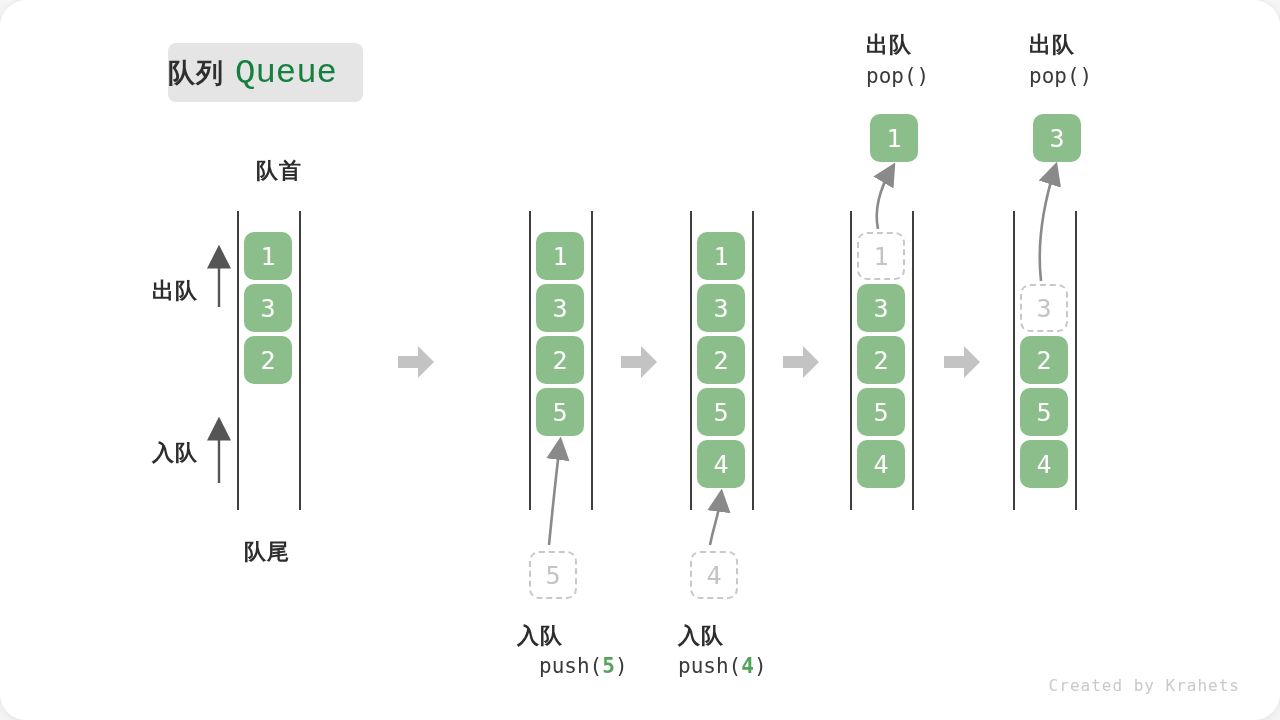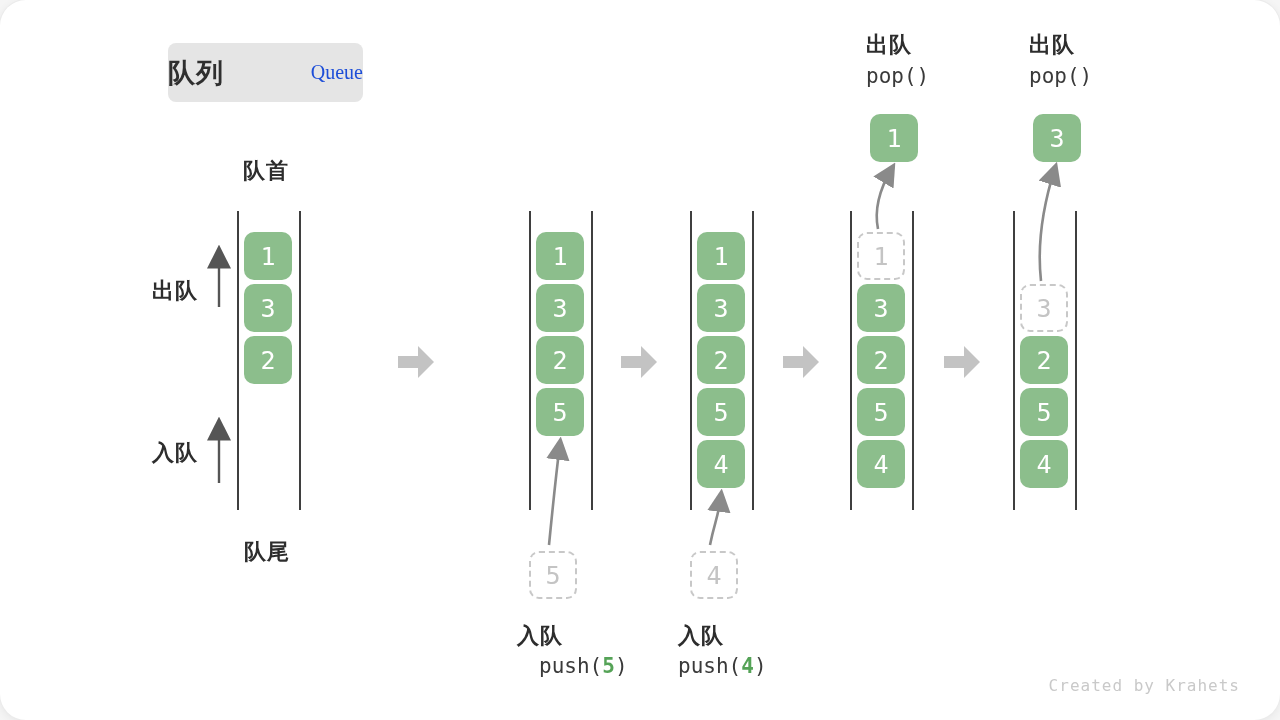--- a/index.html
+++ b/index.html
@@ -3,26 +3,26 @@
 <meta charset="utf-8">
 <style>
   * { margin:0; padding:0; box-sizing:border-box; }
   html,body { width:1280px; height:720px; background:#f5f5f5; overflow:hidden;
               font-family:"DejaVu Sans","Liberation Sans",sans-serif; }
   .card { position:absolute; left:0; top:0; width:1280px; height:720px; background:#ffffff;
           border-radius:26px; box-shadow:0 0 0 1px #ebebeb, 0 2px 10px rgba(0,0,0,.07); overflow:hidden; }
 
   .title-box { position:absolute; left:168px; top:43px; width:195px; height:59px;
                background:var(--title-bg); border-radius:8px;
-               display:flex; align-items:center; justify-content:space-between; gap:11px; }
+               display:flex; align-items:center; justify-content:flex-start; gap:11px; }
   .title-zh { font-size:27px; font-weight:bold; color:#2f2f2f; letter-spacing:1px; }
-  .title-en { font-size:20px; font-family:Liberation Serif, serif; color:#1d4ed8; }
+  .title-en { font-size:34px; font-family:Liberation Mono, monospace; color:#15803d; }
 
   .side-label { position:absolute; font-weight:bold; font-size:22px; color:var(--text-dark); letter-spacing:1px; }
-  #lbl-front   { left:243px; top:156px; }
+  #lbl-front   { left:256px; top:156px; }
   #lbl-rear    { left:244px; top:537px;text-align:center; }
   #lbl-dequeue { left:152px; top:276px; }
   #lbl-enqueue { left:152px; top:438px; }
 
   .vline { position:absolute; width:1.5px; background:var(--queue-line); }
 
   .box { position:absolute; width:48px; height:48px; border-radius:10px;
          display:flex; align-items:center; justify-content:center;
          font-family:"DejaVu Sans Mono","Liberation Mono",monospace; font-size:25px; }
   .box.solid { background:var(--box-green); color:var(--box-text); }

